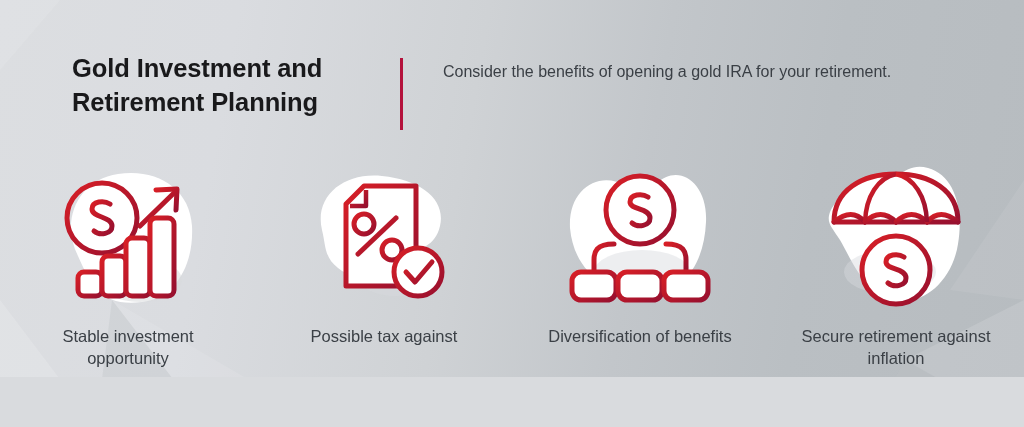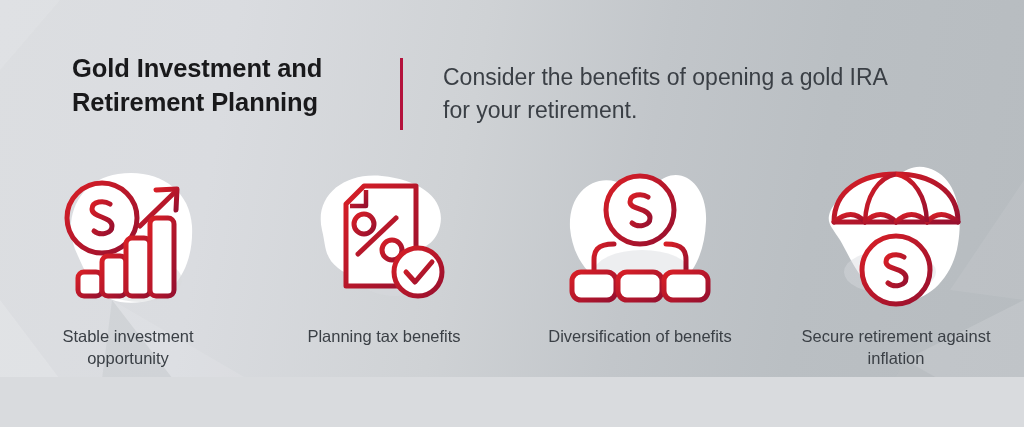--- a/index.html
+++ b/index.html
@@ -58,21 +58,21 @@
     height: 72px;
     margin-left: 18px;
     margin-top: 6px;
     background: #b4123c;
   }
   .subtitle {
     margin: 8px;
     margin-left: 40px;
     margin-top: 9px;
     width: 470px;
-    font-size: 23px;
+    font-size: 16px;
     line-height: 1.42;
     color: #3a3f45;
   }
 
   
   .features {
     position: absolute;
     left: 0;
     top: 160px;
     width: 1024px;
@@ -170,21 +170,21 @@
           <polyline points="66,30 66,46 50,46" fill="none" stroke="url(#g2)" stroke-width="4.5" stroke-linejoin="round"></polyline>
 
           <line x1="58" y1="94" x2="96" y2="58" stroke="url(#g2)" stroke-width="5" stroke-linecap="round"></line>
           <circle cx="64" cy="64" r="10" fill="none" stroke="url(#g2)" stroke-width="5"></circle>
           <circle cx="92" cy="90" r="10" fill="none" stroke="url(#g2)" stroke-width="5"></circle>
 
           <circle cx="118" cy="112" r="24" fill="#ffffff" stroke="url(#g2)" stroke-width="5"></circle>
           <polyline points="106,112 115,122 132,102" fill="none" stroke="url(#g2)" stroke-width="5" stroke-linecap="round" stroke-linejoin="round"></polyline>
         </svg>
       </div>
-      <div class="caption">Planning tax benefits</div>
+      <div class="caption">Possible tax against</div>
     </div>
 
     <div class="feature">
       <div class="icon-wrap">
         <svg width="168" height="160" viewBox="0 0 168 160">
           <defs>
             <linearGradient id="g3" x1="0" y1="0" x2="1" y2="1">
               <stop offset="0%" stop-color="#d81f26"></stop>
               <stop offset="100%" stop-color="#97102f"></stop>
             </linearGradient>

